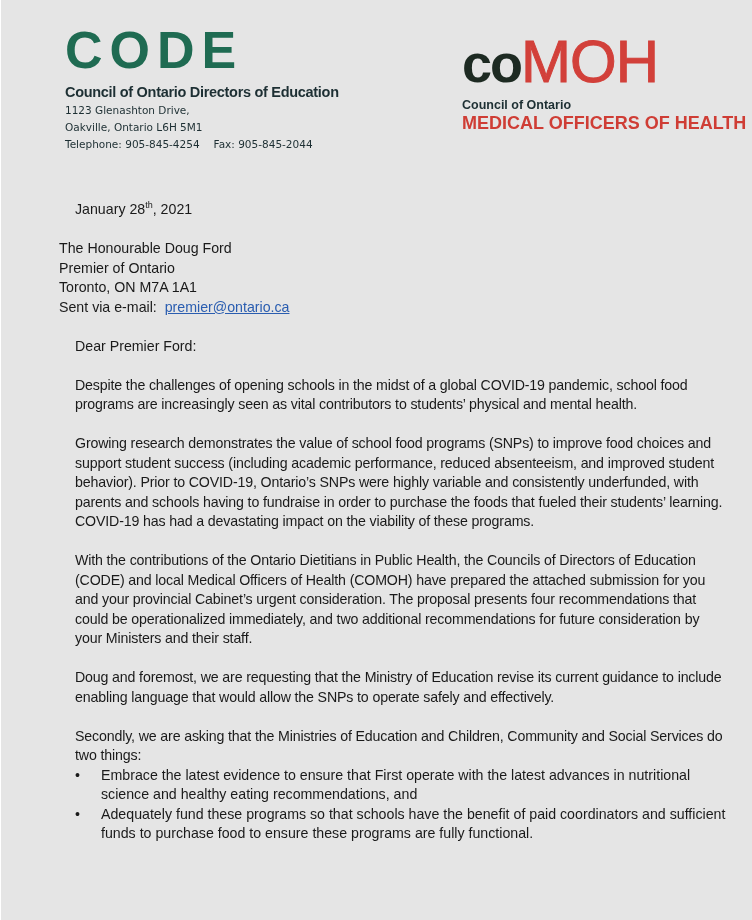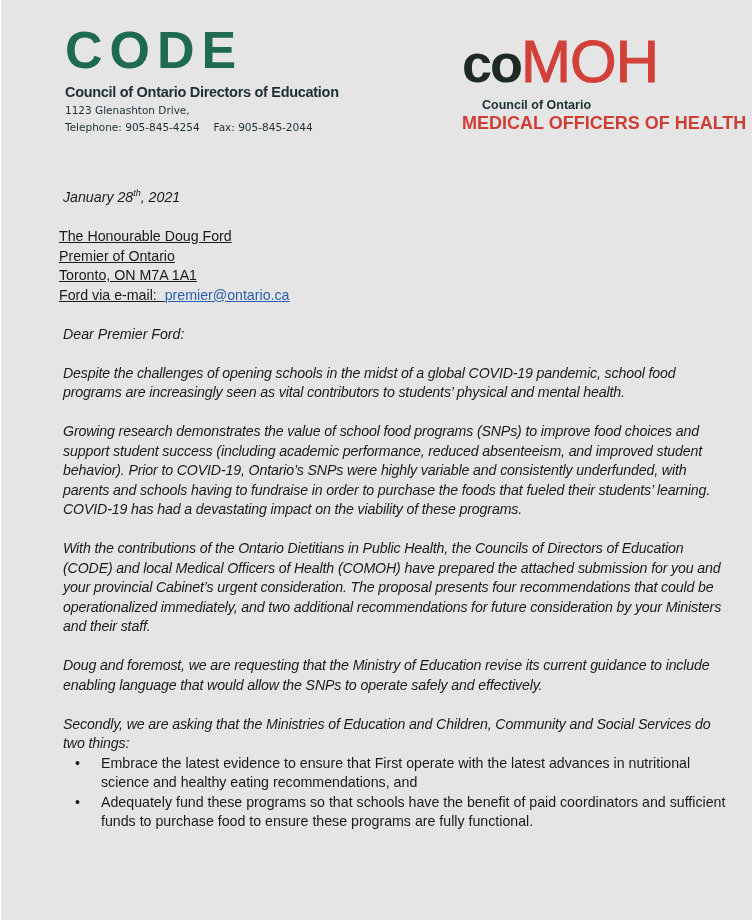--- a/index.html
+++ b/index.html
@@ -84,21 +84,20 @@
       letter-spacing: -1px;
       -webkit-text-stroke: 1px #d2403a;
     }
     .comoh-line1 {
       font-family: "Liberation Sans", sans-serif;
       font-weight: bold;
       font-size: 12.5px;
       color: #1d2f33;
       margin-top: 6px;
       white-space: nowrap;
-      margin-left: 20px;
     }
     .comoh-line2 {
       font-family: "Liberation Sans", sans-serif;
       font-weight: bold;
       font-size: 18px;
       color: #cf3d35;
       margin-top: 1px;
       white-space: nowrap;
     }
     
@@ -106,34 +105,32 @@
       position: absolute;
       left: 58px;
       top: 184px;
       width: 680px;
       font-family: "Liberation Sans Narrow", "Liberation Sans", sans-serif;
       font-size: 14.2px;
       line-height: 19.5px;
       color: #1a1a1a;
     }
     .letter p {
-      margin: 4px;
-      font-style: italic;
+      margin: 16px;
     }
     .date {
       margin-bottom: 19.5px !important;
     }
     .date sup {
       font-size: 9px;
       vertical-align: super;
       line-height: 0;
     }
     .recipient {
       margin-bottom: 19.5px !important;
-      text-decoration: underline;
     }
     .recipient div {
       white-space: nowrap;
     }
     .email-link {
       color: #2a5db0;
       text-decoration: underline;
     }
     .salutation {
       margin-bottom: 19.5px !important;
@@ -163,20 +160,21 @@
 </head>
 <body>
 
 <div class="page">
 
   <div class="code-block">
     <div class="code-logo">CODE</div>
     <div class="code-org">Council of Ontario Directors of Education</div>
     <div class="code-addr">
       <div>1123 Glenashton Drive,</div>
+      <div>Oakville, Ontario L6H 5M1</div>
       <div>
         <span>Telephone:  905-845-4254</span><span class="fax">Fax:  905-845-2044</span>
       </div>
     </div>
   </div>
 
   <div class="comoh-block">
     <div class="comoh-logo">
       <span class="co">co</span><span class="moh">MOH</span>
     </div>
@@ -184,21 +182,21 @@
     <div class="comoh-line2">MEDICAL OFFICERS OF HEALTH</div>
   </div>
 
   <div class="letter">
     <p class="date"><span>January 28</span><sup>th</sup><span>, 2021</span></p>
 
     <div class="recipient">
       <div>The Honourable Doug Ford</div>
       <div>Premier of Ontario</div>
       <div>Toronto, ON M7A 1A1</div>
-      <div><span style="white-space:pre">Ford via e-mail:  </span><a class="email-link">premier@ontario.ca</a></div>
+      <div><span style="white-space:pre">Sent via e-mail:  </span><a class="email-link">premier@ontario.ca</a></div>
     </div>
 
     <p class="salutation">Dear Premier Ford:</p>
 
     <p class="para">Despite the challenges of opening schools in the midst of a global COVID-19 pandemic, school food programs are increasingly seen as vital contributors to students’ physical and mental health.</p>
     <p class="para">Growing research demonstrates the value of school food programs (SNPs) to improve food choices and support student success (including academic performance, reduced absenteeism, and improved student behavior). Prior to COVID-19, Ontario’s SNPs were highly variable and consistently underfunded, with parents and schools having to fundraise in order to purchase the foods that fueled their students’ learning. COVID-19 has had a devastating impact on the viability of these programs.</p>
     <p class="para">With the contributions of the Ontario Dietitians in Public Health, the Councils of Directors of Education (CODE) and local Medical Officers of Health (COMOH) have prepared the attached submission for you and your provincial Cabinet’s urgent consideration. The proposal presents four recommendations that could be operationalized immediately, and two additional recommendations for future consideration by your Ministers and their staff.</p>
     <p class="para">Doug and foremost, we are requesting that the Ministry of Education revise its current guidance to include enabling language that would allow the SNPs to operate safely and effectively.</p>
     <p class="para tight">Secondly, we are asking that the Ministries of Education and Children, Community and Social Services do two things:</p>
 

